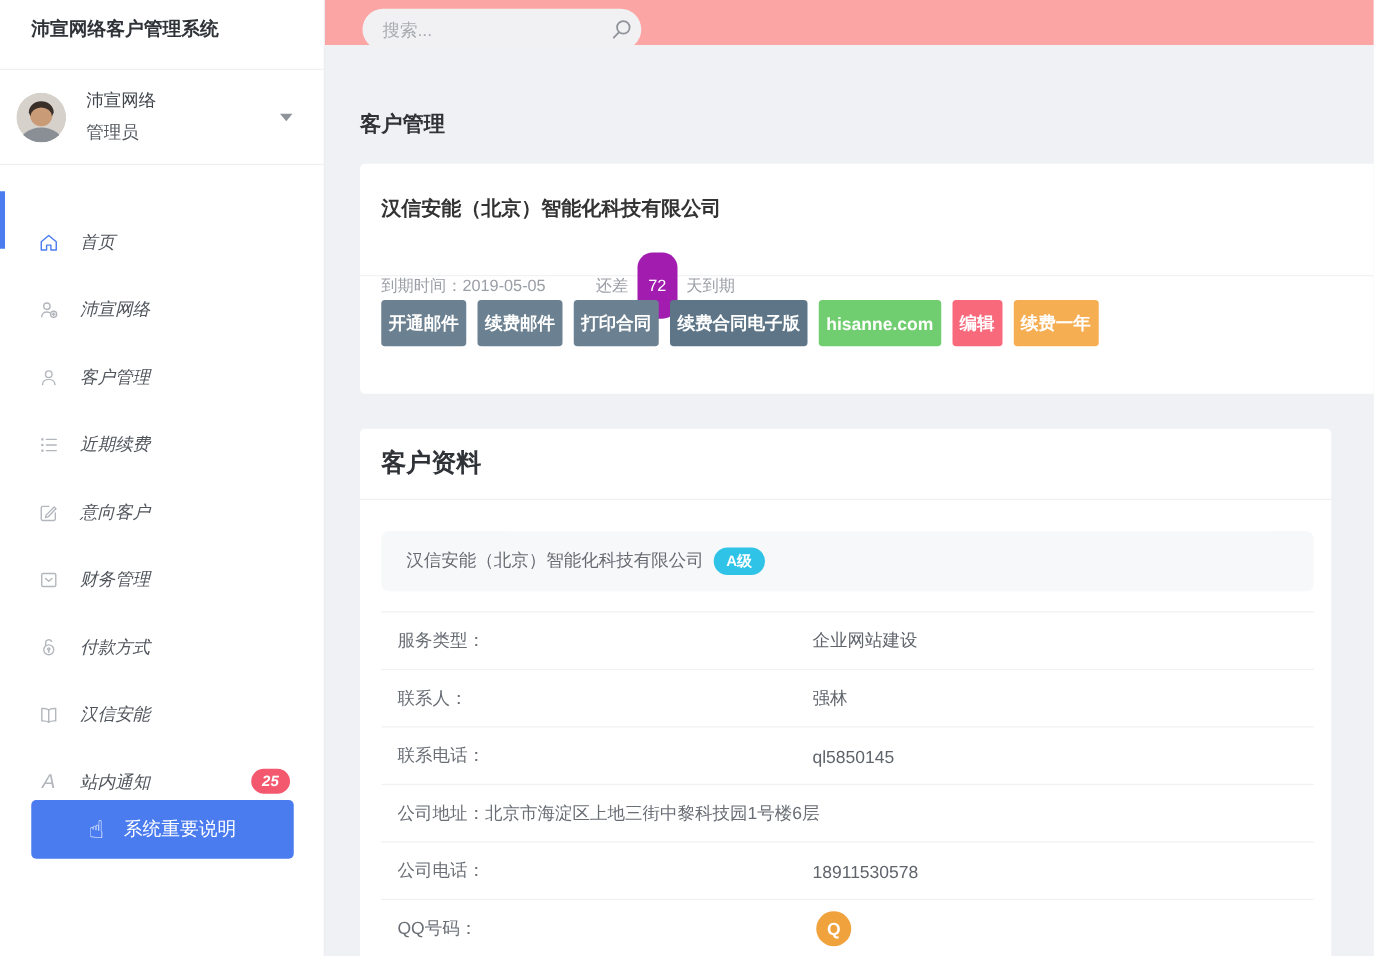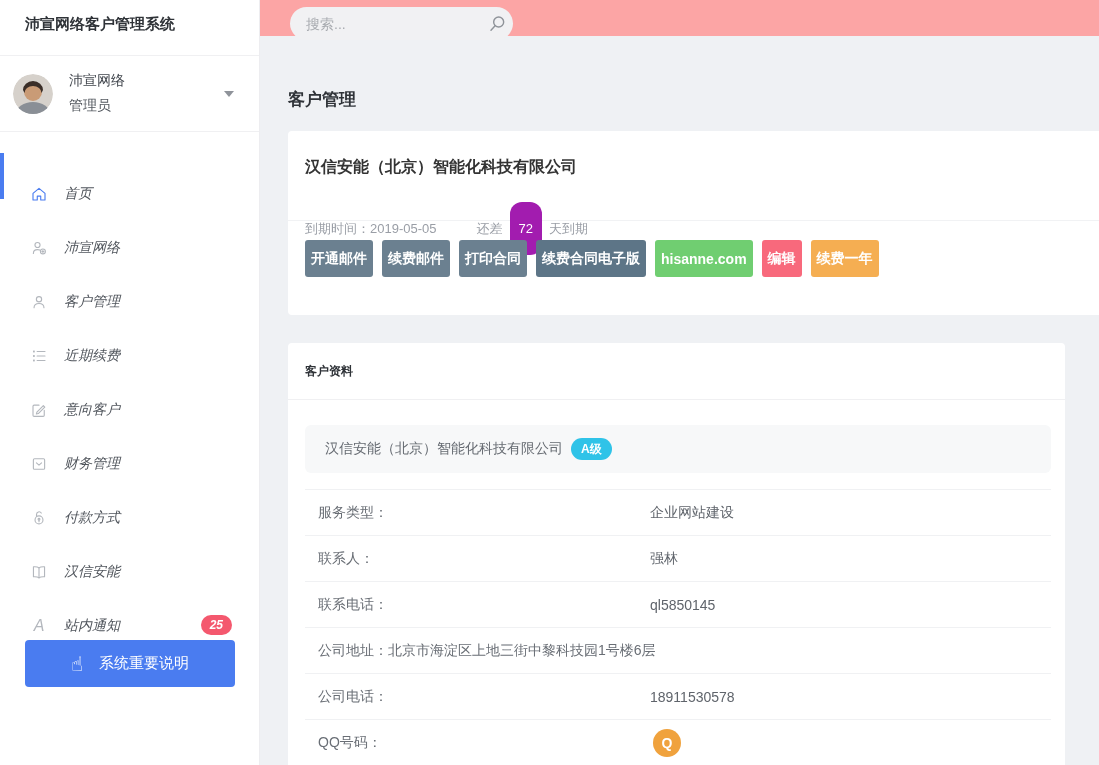--- a/index.html
+++ b/index.html
@@ -48,21 +48,21 @@
   .days-badge { background:#a21caf; color:#fff; font-weight:normal; font-size:13px; border-radius:12px; padding:20px 9px; margin:0 7px; line-height:1; }
   .card1-actions { display:flex; padding:19px 17px; gap:9px; }
   .act-btn { height:37px; border:none; border-radius:3px; color:#fff; font-size:14px; font-weight:bold; padding:0 6px; cursor:pointer; font-family:inherit; white-space:nowrap;text-align:right; }
   .act-slate { background:#6b8090; }
   .act-slate-dark { background:#5d7587; }
   .act-green { background:#70ce71; }
   .act-pink { background:#f8697c; }
   .act-orange { background:#f5ae52; }
 
   .card2 { margin:28px 0 0 28px; width:777px; height:560px; background:#fff; border-radius:4px; }
-  .card2-head { height:57px; line-height:57px; padding-left:17px; font-size:12px; font-weight:bold; color:#2f3338; border-bottom:1px solid #f0f0f2; }
+  .card2-head { height:57px; line-height:57px; padding-left:17px; font-size:20px; font-weight:bold; color:#2f3338; border-bottom:1px solid #f0f0f2; }
   .card2-body { padding:25px 14px 0 17px; }
   .company-box { background:#f7f8f9; border-radius:6px; height:48px; display:flex; align-items:center; padding:0 20px; }
   .company-box-text { font-size:14px; color:#666b72; }
   .grade-badge { margin-left:8px; background:#2fc3e8; color:#fff; font-size:12px; font-weight:bold; border-radius:12px; padding:5px 10px; line-height:1; }
   .rows { margin-top:16px; border-top:1px solid #f0f1f3; }
   .prow { display:flex; align-items:center; min-height:46px; padding-left:13px; border-bottom:1px solid #f0f1f3; font-size:14px; color:#696e75; }
   .prow-label { width:332px; flex-shrink:0; }
   .prow-value { color:#5f646b; }
   .qq-circle { width:28px; height:28px; border-radius:50%; background:#f0a23d; color:#fff; font-size:14px; font-weight:bold; display:flex; align-items:center; justify-content:center; margin-left:3px; cursor:pointer; }
 </style>

